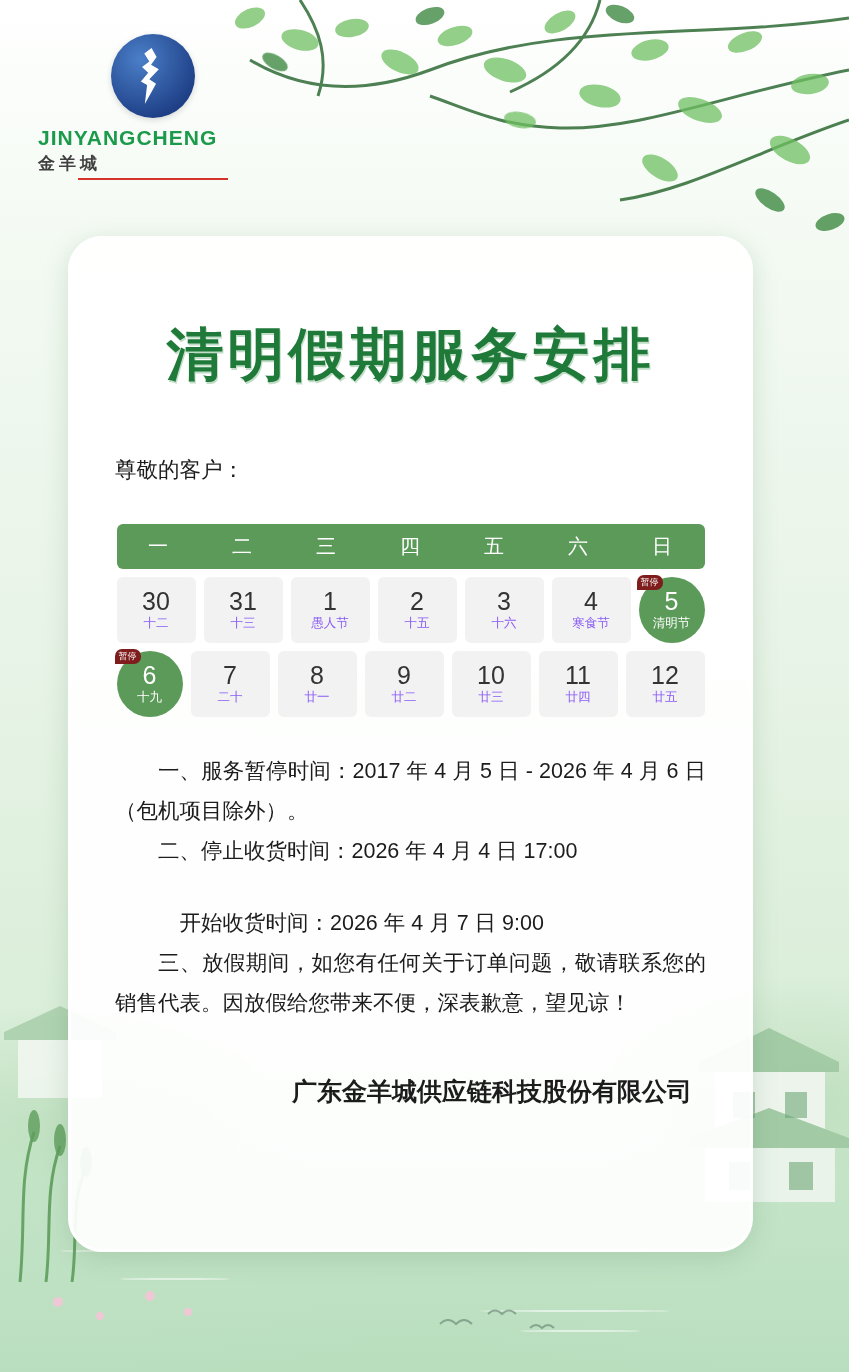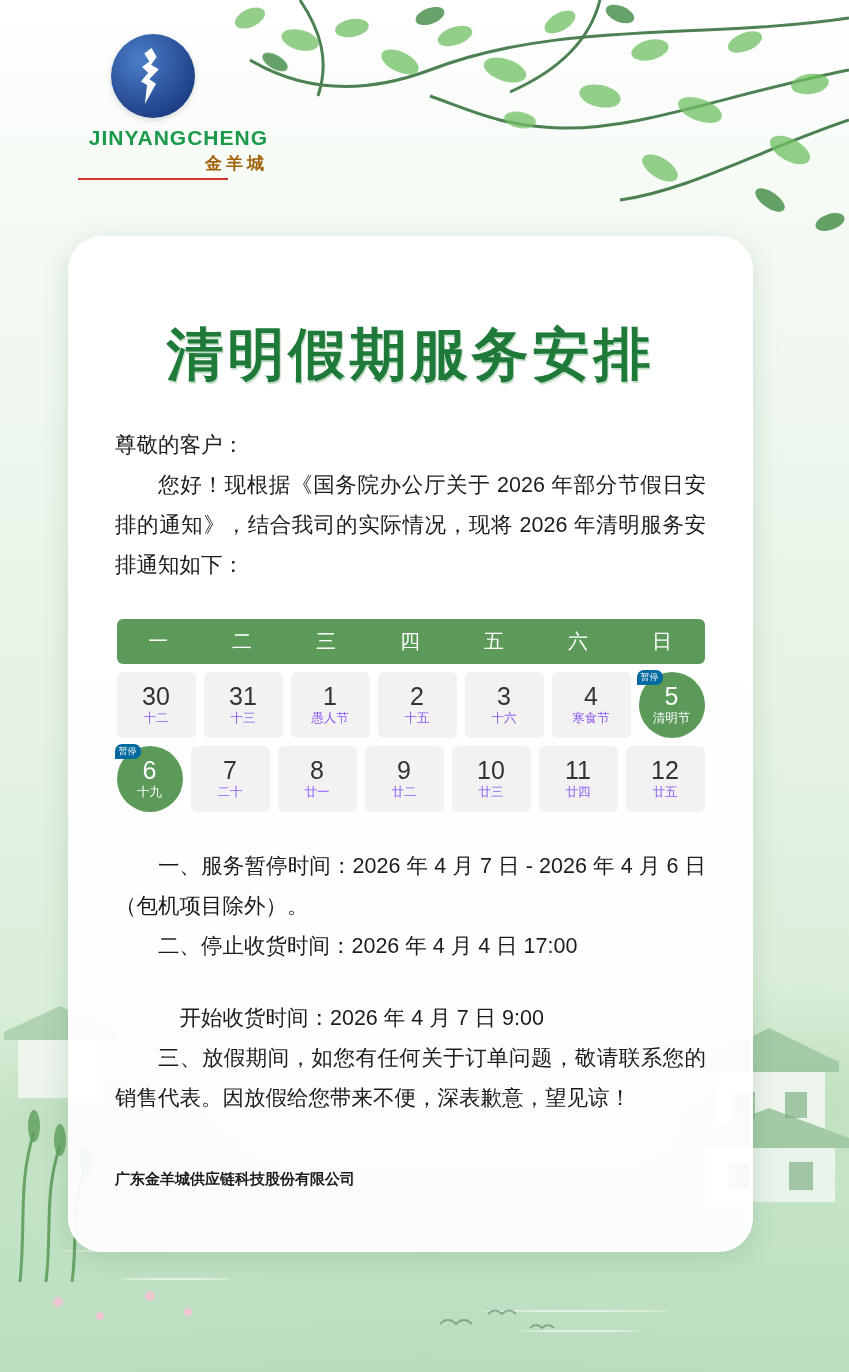--- a/index.html
+++ b/index.html
@@ -32,38 +32,38 @@
 
   
   .canopy { position:absolute; top:0; left:0; width:849px; height:250px; }
 
   
   .side-art { position:absolute; }
 
   
   .logo-wrap {
     position:absolute; left:38px; top:34px; width:230px; z-index:20;
-    text-align:right;
+    text-align:left;
   }
   .logo-circle {
     width:84px; height:84px; border-radius:50%;
     background:radial-gradient(circle at 35% 30%, #4a7fc8, #1e3f86 75%);
     margin:0 auto; position:relative;
     box-shadow:0 2px 6px rgba(0,0,0,.15);
   }
   .logo-circle:before{
     content:""; position:absolute; left:26px; top:14px; width:28px; height:56px;
     background:#fff; clip-path:polygon(52% 0%,70% 16%,50% 30%,78% 38%,44% 56%,68% 64%,28% 100%,36% 66%,14% 60%,40% 44%,18% 34%,44% 24%,26% 10%);
   }
   .logo-en {
     margin-top:8px; font-size:21px; letter-spacing:1px; font-weight:bold;
     color:#1b9a4b; font-family:"Liberation Sans",sans-serif;
   }
   .logo-cn {
-    margin-top:2px; font-size:17px; font-weight:bold; color:#a16207; letter-spacing:4px;
+    margin-top:2px; font-size:17px; font-weight:bold; color:#404040; letter-spacing:4px;
   }
   .logo-rule { width:150px; height:2px; background:#d4332c; margin:3px auto 0; }
 
   
   .card {
     position:absolute; left:68px; top:236px; width:685px; height:1016px;
     background:rgba(255,255,255,.93);
     border:3px solid #ffffff;
     border-radius:34px;
     box-shadow:0 6px 26px rgba(60,110,70,.18);
@@ -76,21 +76,21 @@
     text-align:center;
     font-size:57px;
     font-weight:bold;
     color:#1f7a3a;
     letter-spacing:4px;
     margin-top:36px;
     text-shadow:1px 2px 0 rgba(120,180,130,.45);
     font-family:"DejaVu Sans","Liberation Sans",sans-serif;
   }
 
-  .body-text { margin-top:31px; color:#1c1c1c; font-size:21.5px; line-height:40px; }
+  .body-text { margin-top:56px; color:#1c1c1c; font-size:21.5px; line-height:40px; }
   .body-text p { text-align:justify; }
   .indent { text-indent:2em; }
 
   
   .calendar { margin:34px auto 0; width:588px; }
   .cal-head {
     display:flex; background:#5b9a59; border-radius:6px; overflow:hidden;
   }
   .cal-head div {
     flex:1; text-align:center; color:#fff; font-size:20px; padding:9px 0; letter-spacing:1px;
@@ -101,31 +101,31 @@
     display:flex; flex-direction:column; align-items:center; justify-content:center;
     position:relative;
   }
   .cal-cell .d { font-size:25px; color:#333; line-height:24px; }
   .cal-cell .s { font-size:12.5px; color:#8b5cf6; margin-top:2px; }
   .cal-cell.holiday { background:#5b9a59; }
   .cal-cell.holiday .d, .cal-cell.holiday .s { color:#fff; }
   .cal-cell.holiday.round { border-radius:50%; width:66px; flex:0 0 66px; }
   .badge {
     position:absolute; top:-2px; left:-2px;
-    background:#0369a1; color:#fff; font-size:9px; line-height:11px;
+    background:#7f1d1d; color:#fff; font-size:9px; line-height:11px;
     padding:2px 4px; border-radius:7px 7px 7px 0;
     white-space:nowrap;
   }
 
   .notes { margin-top:34px; color:#1c1c1c; font-size:21.5px; line-height:40px; }
   .notes p { text-align:justify; }
   .sub-indent { text-indent:3em;margin-top:32px; }
 
   .signature {
-    margin-top:52px; font-size:15px; font-weight:bold; color:#1c1c1c;
+    margin-top:52px; text-align:right; font-size:25px; font-weight:bold; color:#1c1c1c;
     padding-right:14px;
   }
 </style>
 </head>
 <body>
 
 <div class="bg">
   <div class="bg-hills"></div>
   <div class="bg-water"></div>
 
@@ -228,21 +228,20 @@
   <div class="logo-rule"></div>
 </div>
 
 <div class="card">
  <div class="card-inner">
 
   <h1 class="title">清明假期服务安排</h1>
 
   <div class="body-text">
     <p>尊敬的客户：</p>
-    <p class="indent">您好！现根据《国务院办公厅关于 2026 年部分节假日安排的通知》，结合我司的实际情况，现将 2026 年清明服务安排通知如下：</p>
   </div>
 
   <div class="calendar">
     <div class="cal-head">
       <div>一</div>
       <div>二</div>
       <div>三</div>
       <div>四</div>
       <div>五</div>
       <div>六</div>
@@ -308,21 +307,21 @@
         <span class="s">廿四</span>
       </div>
       <div class="cal-cell">
         <span class="d">12</span>
         <span class="s">廿五</span>
       </div>
     </div>
   </div>
 
   <div class="notes">
-    <p class="indent">一、服务暂停时间：2026 年 4 月 7 日 - 2026 年 4 月 6 日（包机项目除外）。</p>
+    <p class="indent">一、服务暂停时间：2017 年 4 月 5 日 - 2026 年 4 月 6 日（包机项目除外）。</p>
     <p class="indent">二、停止收货时间：2026 年 4 月 4 日 17:00</p>
     <p class="sub-indent">开始收货时间：2026 年 4 月 7 日 9:00</p>
     <p class="indent">三、放假期间，如您有任何关于订单问题，敬请联系您的销售代表。因放假给您带来不便，深表歉意，望见谅！</p>
   </div>
 
   <div class="signature">广东金羊城供应链科技股份有限公司</div>
 
  </div>
 </div>
 

